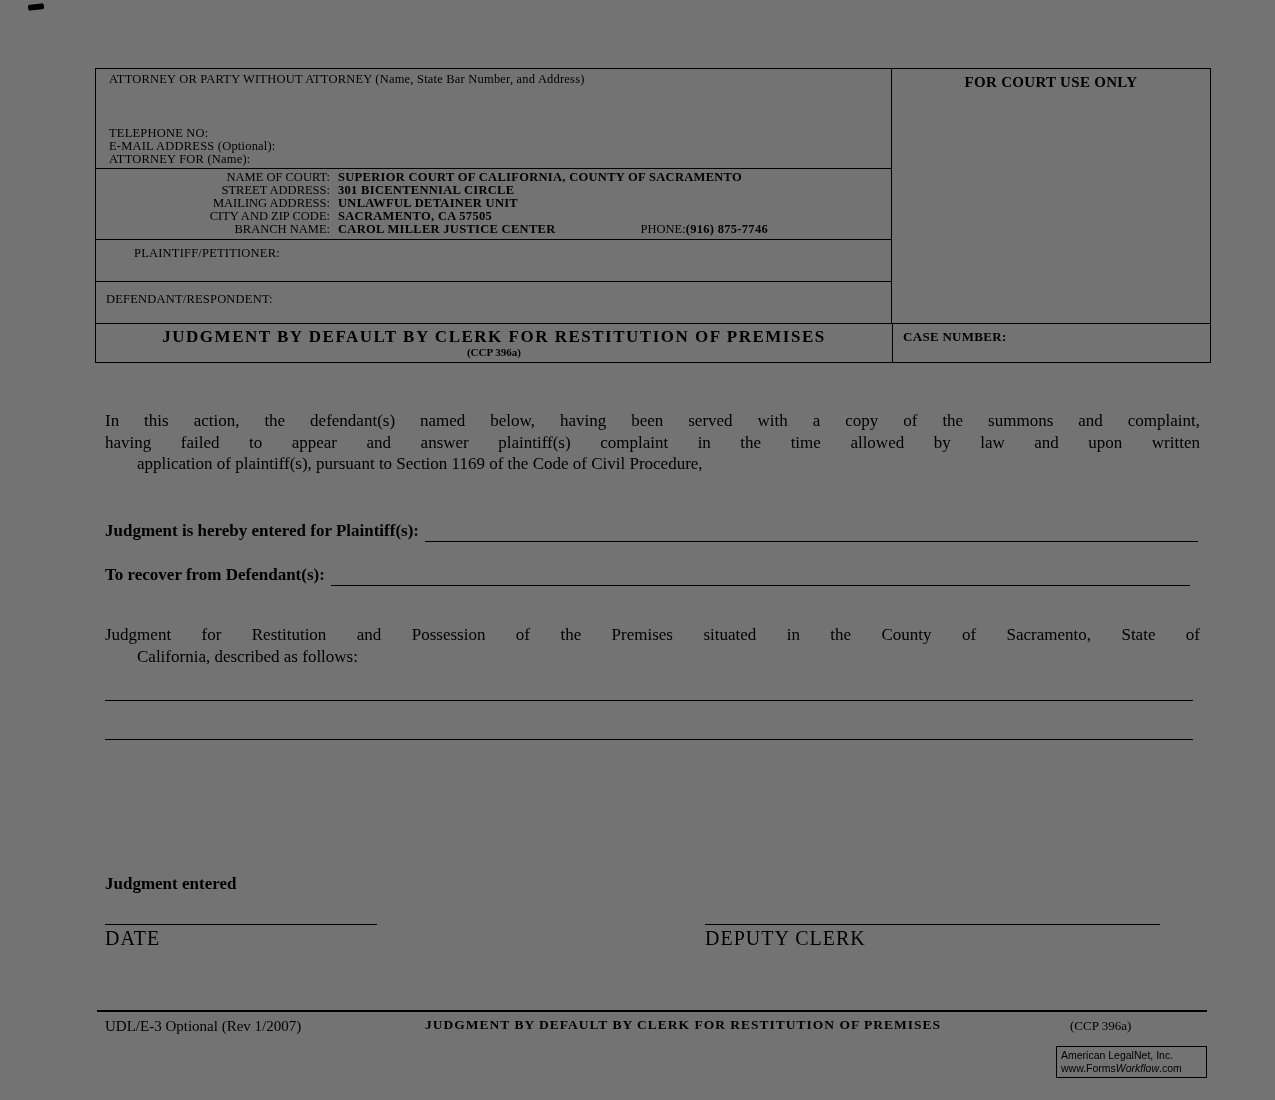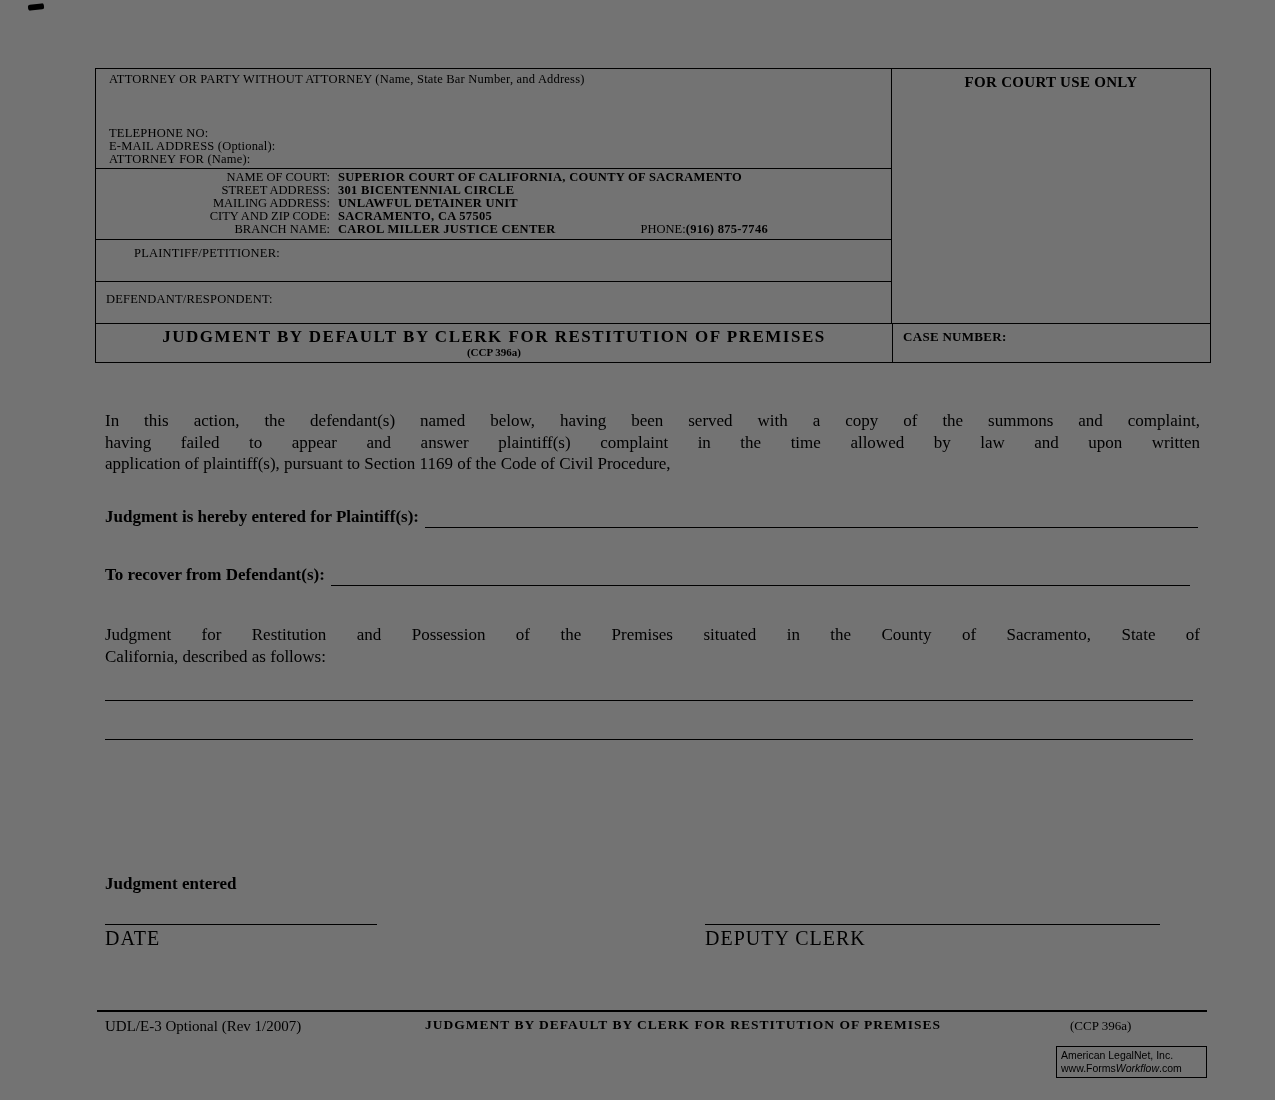--- a/index.html
+++ b/index.html
@@ -36,24 +36,24 @@
   .form-title { font-weight:bold; font-size:17px; letter-spacing:1.5px; line-height:19px; }
   .form-title-code { font-weight:bold; font-size:11px; line-height:12px; }
   .case-cell { flex:1; border-left:1px solid #000; padding:5px 0 0 10px; }
   .case-label { font-weight:bold; font-size:13px; letter-spacing:0.3px; }
 
   
   .body-par { position:absolute; left:105px; width:1095px; font-size:17px; line-height:21.5px; }
   .intro { top:410px; }
   .restitution { top:624px; }
   .jline { text-align:justify; text-align-last:justify; }
-  .jlast { text-align:left; }
+  .jlast { text-align:left;margin-left:32px; }
 
   .line-row { position:absolute; left:105px; display:flex; align-items:flex-end; font-size:17px; line-height:22px; }
-  .plaintiff-row { top:506px; width:1093px; }
+  .plaintiff-row { top:520px; width:1093px; }
   .defendant-row { top:564px; width:1085px;text-align:right; }
   .bold-label { font-weight:bold; white-space:nowrap; }
   .fill-line { flex:1; border-bottom:1px solid #000; margin-left:6px; height:15px; }
 
   .blank-line { position:absolute; left:105px; width:1088px; border-bottom:1px solid #000; height:13px; }
   .blank1 { top:688px; }
   .blank2 { top:727px; }
 
   .judgment-entered { position:absolute; left:105px; top:874px; font-size:17px;font-weight:bold; }
 

